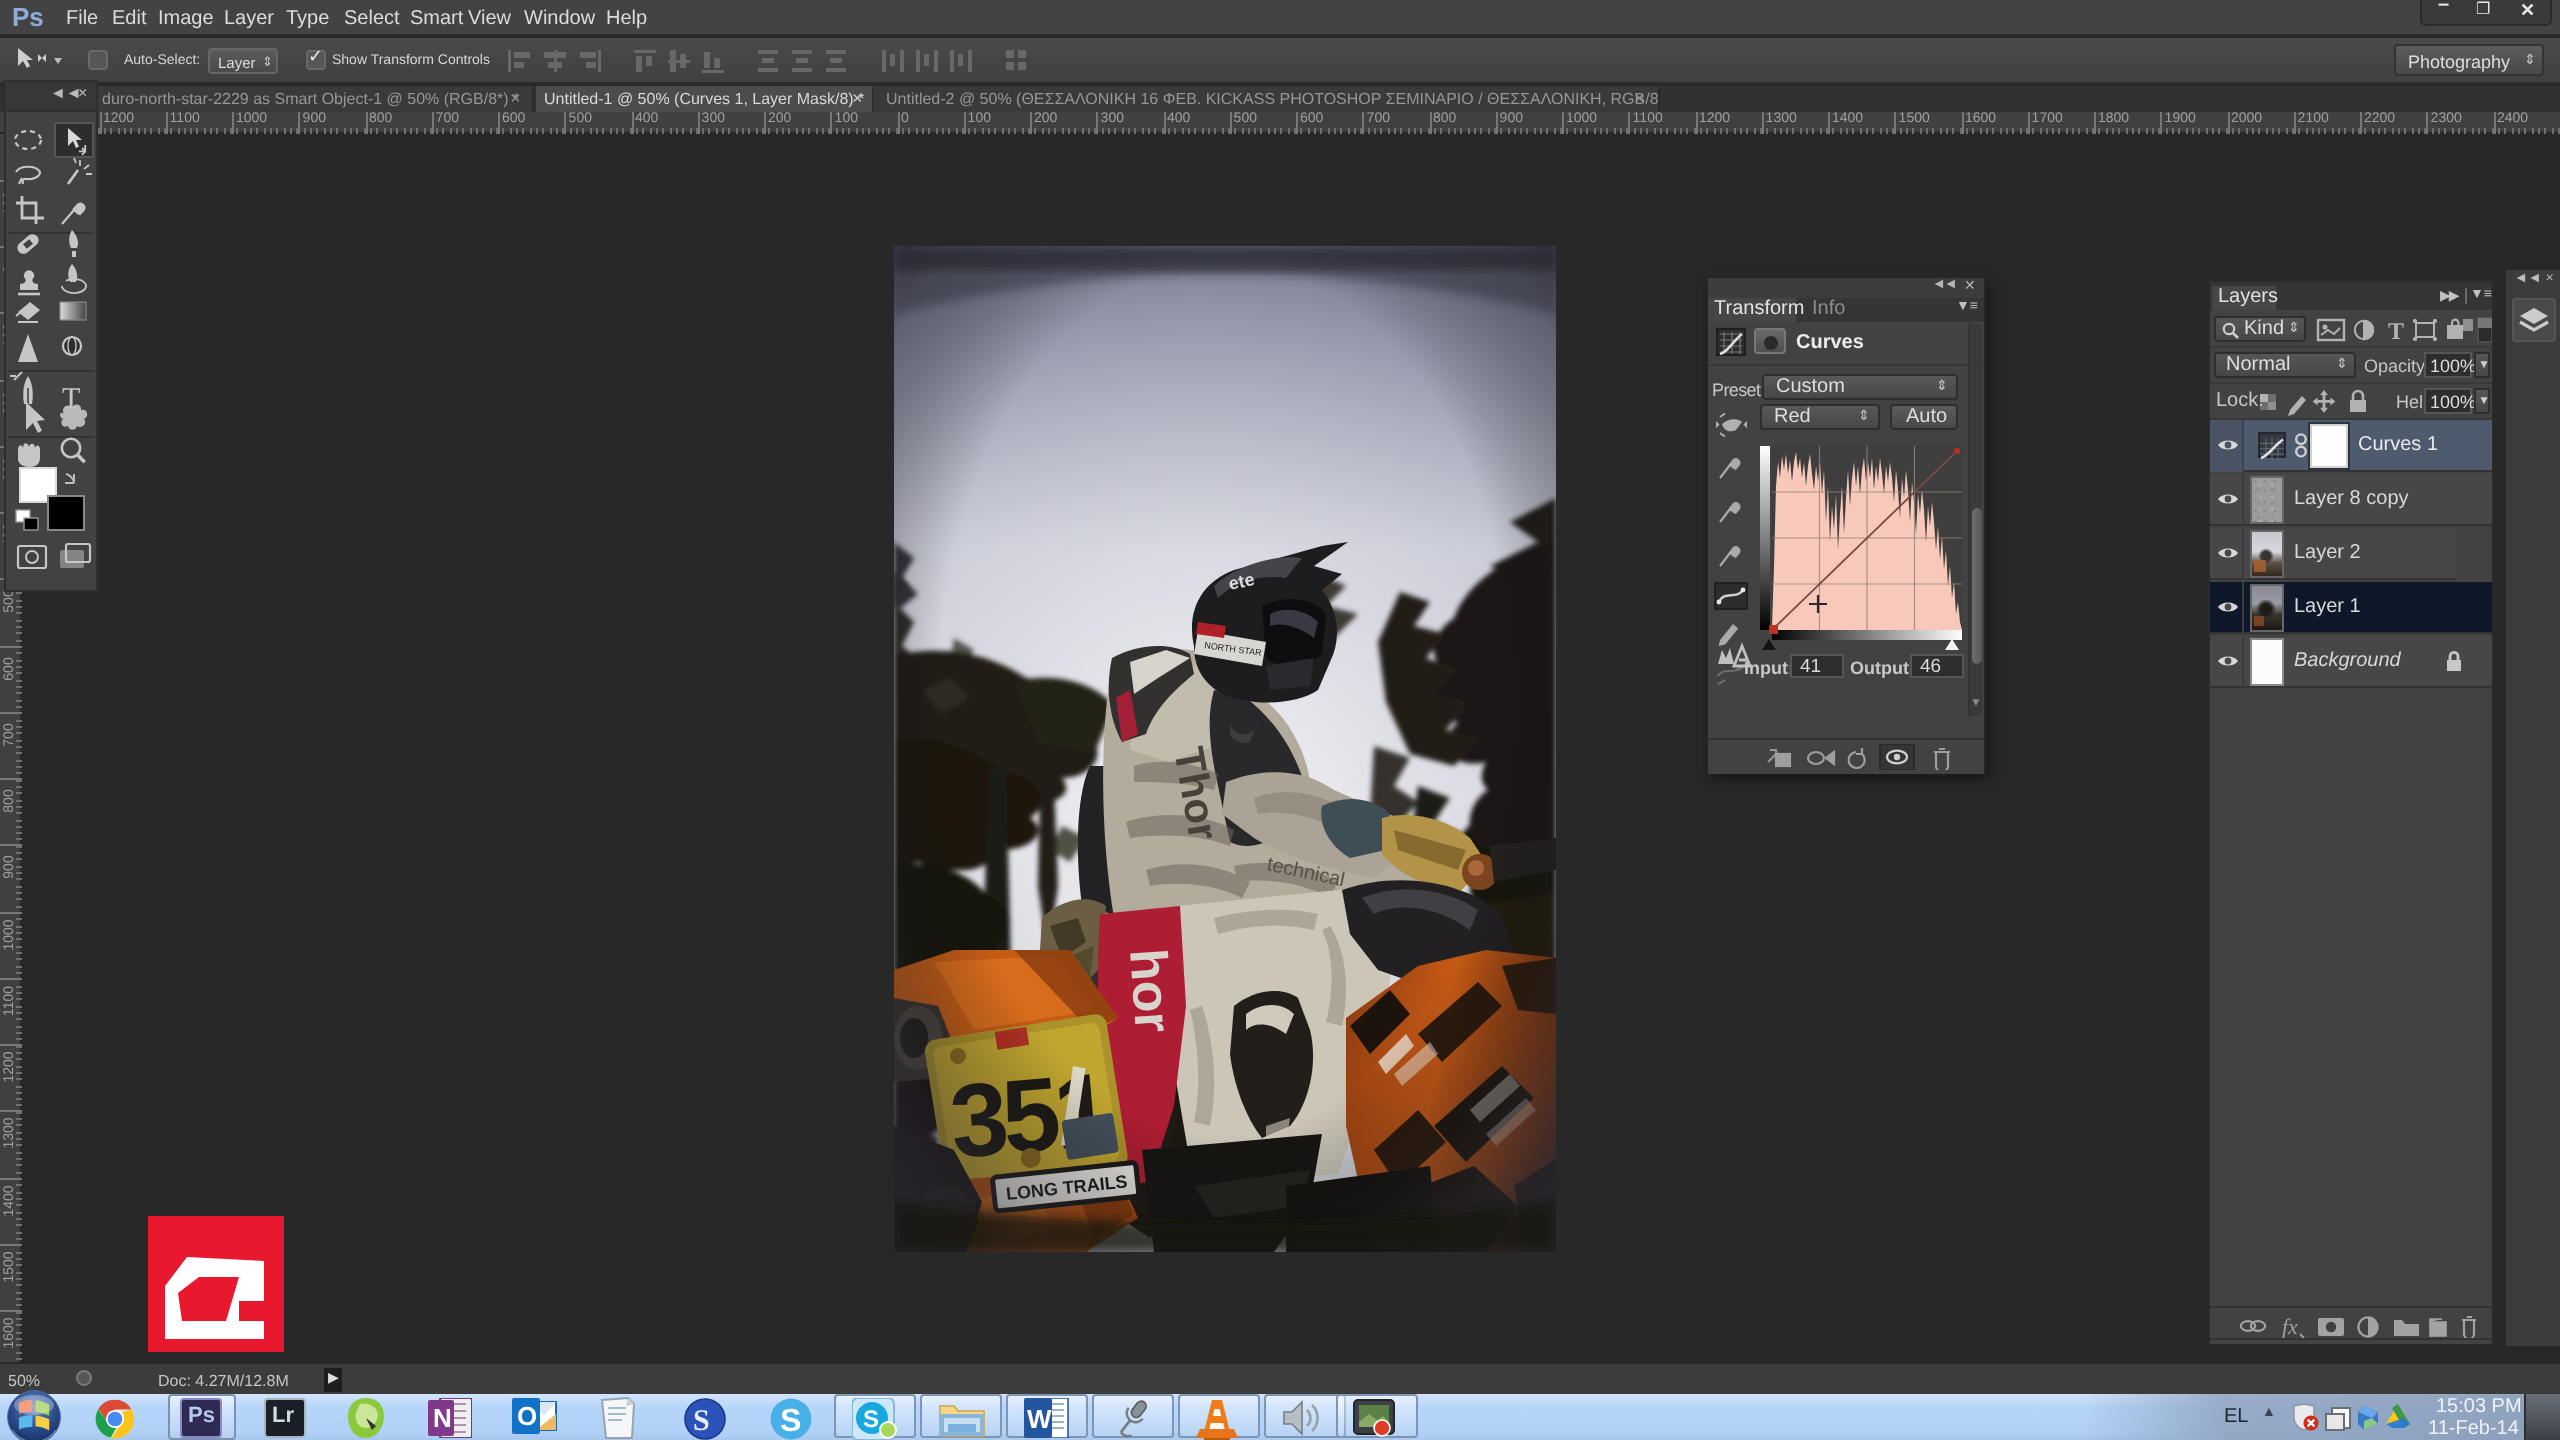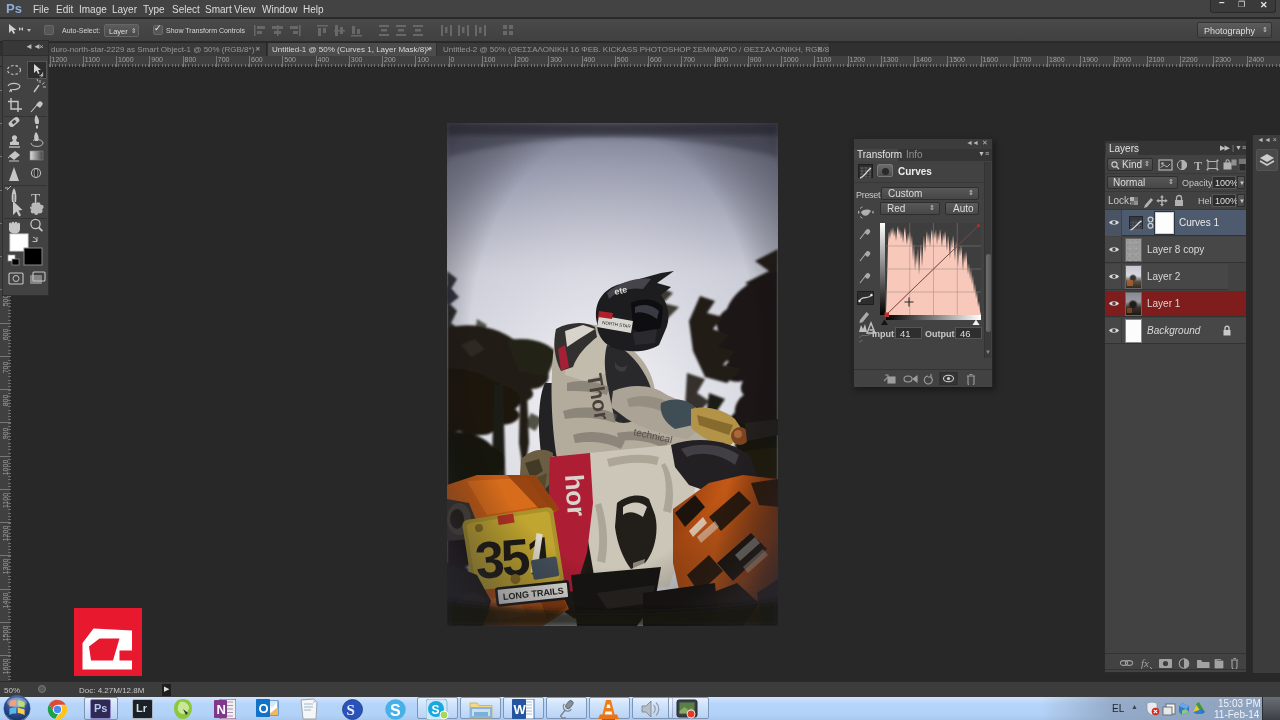--- a/index.html
+++ b/index.html
@@ -1377,21 +1377,21 @@
             <path d="M1,4.5 C3,1.5 9,1.5 11,4.5 C9,7.5 3,7.5 1,4.5 Z" fill="#d8d8d8"></path>
             <circle cx="6" cy="4.5" r="1.7" fill="#474747"></circle>
           </svg>
         <div class="abs" style="left:21px;top:2px;width:15px;height:22px;outline:1px solid #666;background:linear-gradient(#c8c8d0 0%,#d8d8de 45%,#5a5048 70%,#35281c 100%);">
           <div class="abs" style="left:3px;top:8px;width:8px;height:8px;background:radial-gradient(circle,#3a3430 40%,transparent 70%);"></div>
           <div class="abs" style="left:1px;top:14px;width:6px;height:6px;background:#b06030;opacity:0.8;"></div>
         </div>
         <span class="abs" style="left:42px;top:7px;color:#d8d8d8;font-size:10px;">Layer 2</span>
       </div>
 
-      <div class="abs" style="left:0;top:81px;width:141px;height:26px;background:#7f1d1d;border-bottom:1px solid #333;">
+      <div class="abs" style="left:0;top:81px;width:141px;height:26px;background:#0f172a;border-bottom:1px solid #333;">
         <div class="abs" style="left:0;top:0;width:17px;height:26px;border-right:1px solid #3a3a3a;"></div>
         <svg class="abs" style="left:3px;top:8px;" width="12" height="9" viewBox="0 0 12 9">
             <path d="M1,4.5 C3,1.5 9,1.5 11,4.5 C9,7.5 3,7.5 1,4.5 Z" fill="#d8d8d8"></path>
             <circle cx="6" cy="4.5" r="1.7" fill="#474747"></circle>
           </svg>
         <div class="abs" style="left:21px;top:2px;width:15px;height:22px;outline:1px solid #666;background:linear-gradient(#8a8a96 0%,#9a9aa4 40%,#3a342e 65%,#1d1814 100%);">
           <div class="abs" style="left:2px;top:7px;width:10px;height:9px;background:radial-gradient(circle,#201c18 40%,transparent 75%);"></div>
           <div class="abs" style="left:1px;top:15px;width:5px;height:5px;background:#8a4a20;opacity:0.8;"></div>
         </div>
         <span class="abs" style="left:42px;top:7px;color:#d8d8d8;font-size:10px;">Layer 1</span>

